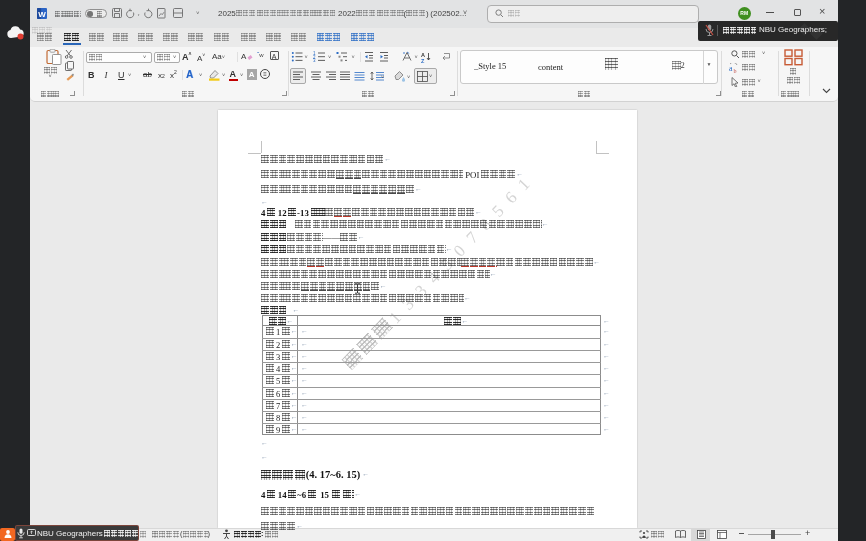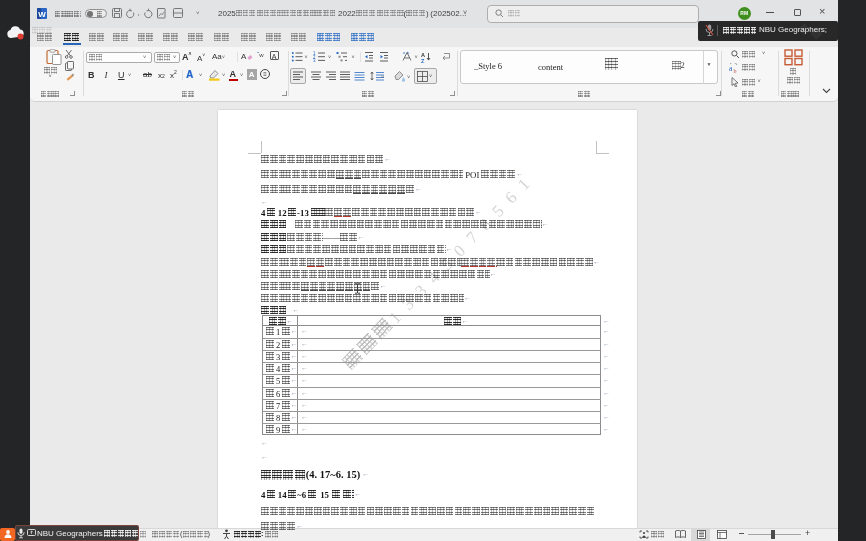--- a/index.html
+++ b/index.html
@@ -244,21 +244,21 @@
         <path d="M5.5 0.5 v10 M0.5 5.5 h10"></path>
       </g>
  </svg>
  <div class="abs" style="left:429px;top:72.5px;color:#555;font-size:5.5px">˅</div>
  <i class="f m62 abs" style="left:361.5px;top:90.5px;width:12.4px"></i>
  <div class="abs" style="left:450px;top:91px;width:4px;height:4px;border-right:1px solid #8f8f8f;border-bottom:1px solid #8f8f8f"></div>
 
  <div class="abs" style="left:459.5px;top:50px;width:258px;height:34px;background:#fdfdfd;border:1px solid #c9c9c9;border-radius:3px;box-sizing:border-box"></div>
  <div class="abs" style="left:703px;top:50.5px;width:1px;height:33px;background:#d5d5d5"></div>
  <div class="abs" style="left:706.5px;top:61px;color:#555;font-size:5px">▼</div>
- <div class="abs" style="left:474px;top:61px;font-family:'Liberation Serif',serif;font-size:8.5px;color:#222">_Style 6</div>
+ <div class="abs" style="left:474px;top:61px;font-family:'Liberation Serif',serif;font-size:8.5px;color:#222">_Style 15</div>
  <div class="abs" style="left:538px;top:62px;font-family:'Liberation Serif',serif;font-size:8.5px;color:#222">content</div>
  <i class="abs" style="left:605px;top:57.5px;width:12.5px;height:12px;background:repeating-linear-gradient(to right,rgba(0,0,0,.3) 0 1px,rgba(0,0,0,.04) 1px 3.2px),repeating-linear-gradient(to bottom,rgba(0,0,0,.55) 0 1.1px,transparent 1.1px 3.1px)"></i>
  <div class="abs" style="left:672px;top:61px;white-space:nowrap;font-size:0"><i class="f" style="width:8.5px;height:8.5px;opacity:.85"></i><span class="lt" style="font-size:8.5px;color:#444;margin-top:0">2</span></div>
  <i class="f m62 abs" style="left:577.5px;top:90.5px;width:12.4px"></i>
  <div class="abs" style="left:716px;top:91px;width:4px;height:4px;border-right:1px solid #8f8f8f;border-bottom:1px solid #8f8f8f"></div>
 
  <svg class="abs" style="left:731px;top:49.5px" width="9" height="9" viewBox="0 0 9 9">
       <circle cx="3.4" cy="3.4" r="2.6" fill="none" stroke="#565656" stroke-width="1"></circle>
       <path d="M5.5 5.5 L8 8" stroke="#565656" stroke-width="1"></path>
     </svg>

